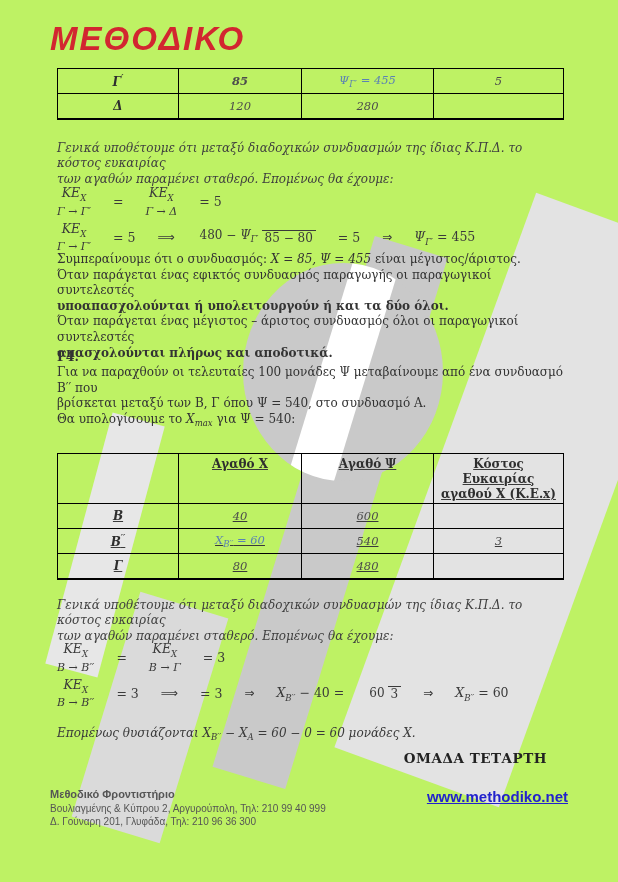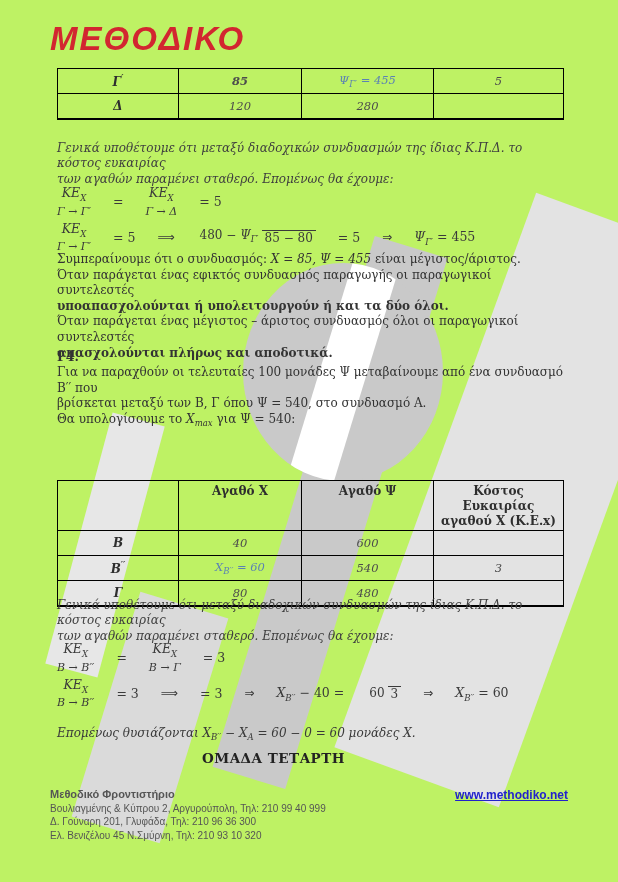--- a/index.html
+++ b/index.html
@@ -13,21 +13,21 @@
   .wm-stem{left:292px;top:235px;width:76px;height:555px;background:#c9c9c9;transform:rotate(17deg);z-index:1;}
   .wm-circle{left:243px;top:263px;width:200px;height:218px;background:#c9c9c9;border-radius:50%;overflow:hidden;z-index:2;}
   .wm-slash{position:absolute;left:77px;top:-25px;width:46px;height:270px;background:#ffffff;transform:rotate(17deg);}
   
   .content{position:absolute;left:0;top:0;width:618px;height:882px;z-index:10;}
   .logo{position:absolute;left:50px;top:20px;font-family:"Liberation Sans",sans-serif;
         font-weight:bold;font-style:italic;font-size:33px;letter-spacing:2px;color:#d22630;}
   table{border-collapse:collapse;table-layout:fixed;}
   .dtable{position:absolute;left:57px;width:506px;border:1px solid #000;border-bottom:2px solid #000;}
   .t1{top:68px;}
-  .t2{top:480px;}
+  .t2{top:453px;text-decoration:underline;}
   td{border:1px solid #000;text-align:center;vertical-align:middle;padding:0 2px;overflow:hidden;}
   .t1 td{height:24px;}
   .t2 td.hd{height:46px;vertical-align:top;padding-top:3px;font-weight:bold;font-size:12px;color:#2e2e2e;line-height:15px;}
   .t2 td.dr{height:24px;}
   .lblcell{font-weight:bold;font-style:italic;font-size:12px;color:#2e2e2e;}
   .valcell{font-style:italic;font-size:11.5px;color:#4c4c4c;}
   .boldval{font-weight:bold;}
   .bluecell{font-style:italic;font-size:11.5px;color:#5b82b4;}
   sub{font-size:8.5px;font-style:italic;}
   sup{font-size:8.5px;}
@@ -43,27 +43,27 @@
   .fb1{top:186px;}
   .fb2{top:642px;}
   .fline{display:flex;align-items:center;gap:22px;margin-bottom:4px;}
   .stack{display:inline-flex;flex-direction:column;align-items:center;line-height:13px;}
   .sunder{font-size:11px;font-style:italic;}
   .frac{display:inline-flex;flex-direction:row;align-items:center;line-height:14px;font-size:12px;}
   .frac .den{border-top:1px solid #3a3a3a;padding:0 3px;}
   .frac .num{padding:0 3px;}
   .arrow{font-family:"DejaVu Sans",sans-serif;font-size:12px;}
   .fl3{margin-top:17px;font-style:italic;font-size:12px;}
-  .omada{position:absolute;left:0;top:750px;width:547px;text-align:center;font-weight:bold;
+  .omada{position:absolute;left:0;top:750px;width:547px;text-align:right;font-weight:bold;
          font-size:13.5px;letter-spacing:.5px;color:#222;}
   .footer{position:absolute;left:50px;top:788px;font-family:"Liberation Sans",sans-serif;
           font-size:10px;line-height:13.5px;color:#555;}
   .footer .fname{font-weight:bold;font-size:11px;}
   .weblink{position:absolute;right:50px;top:788px;font-family:"Liberation Sans",sans-serif;
-           font-size:12px;font-weight:bold;color:#2222cc;text-decoration:underline;cursor:pointer;}
+           font-size:15px;font-weight:bold;color:#2222cc;text-decoration:underline;cursor:pointer;}
 </style>
 </head>
 <body>
 
 <div class="page">
 
   <div class="wm wm-band-right"></div>
   <div class="wm wm-band-left"></div>
   <div class="wm wm-band-bl"></div>
   <div class="wm wm-stem"></div>
@@ -225,18 +225,17 @@
         <span>Επομένως θυσιάζονται </span><span class="it">X</span><sub>Β′′</sub><span> − </span><span class="it">X</span><sub>Α</sub><span> = 60 − 0 = 60 μονάδες Χ.</span>
       </div>
     </div>
 
     <div class="omada">ΟΜΑΔΑ ΤΕΤΑΡΤΗ</div>
 
     <div class="footer">
       <div class="fname">Μεθοδικό Φροντιστήριο</div>
       <div>Βουλιαγμένης &amp; Κύπρου 2, Αργυρούπολη, Τηλ: 210 99 40 999</div>
       <div>Δ. Γούναρη 201, Γλυφάδα, Τηλ: 210 96 36 300</div>
-      <div>Ελ. Βενιζέλου 45 Ν.Σμύρνη, Τηλ: 210 93 10 320</div>
     </div>
     <div class="weblink">www.methodiko.net</div>
 
   </div>
 </div>
 
 </body></html>

